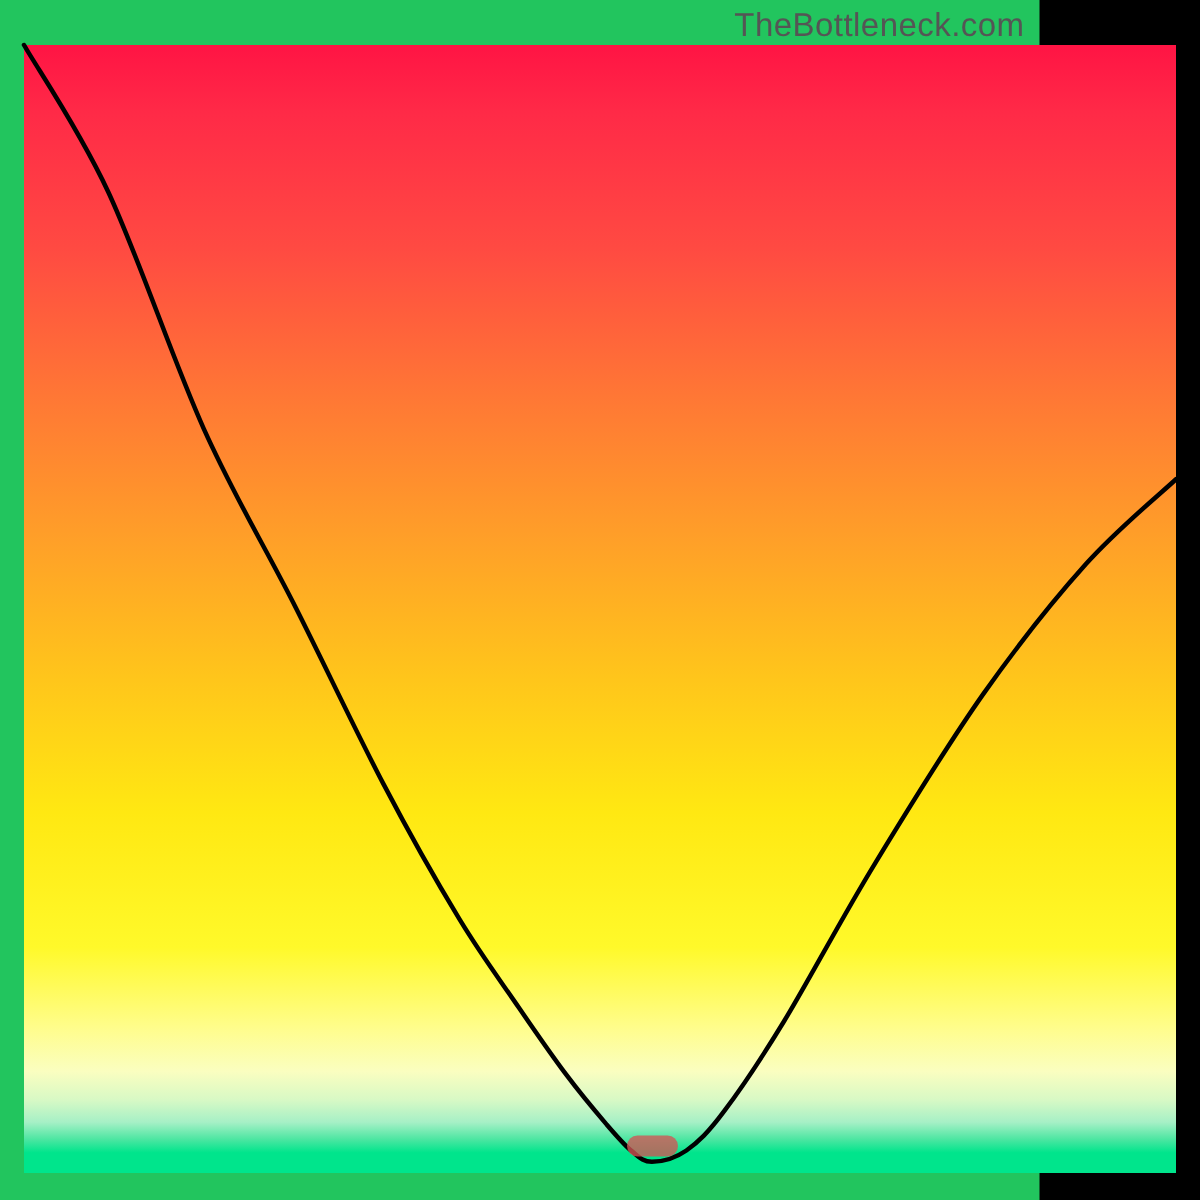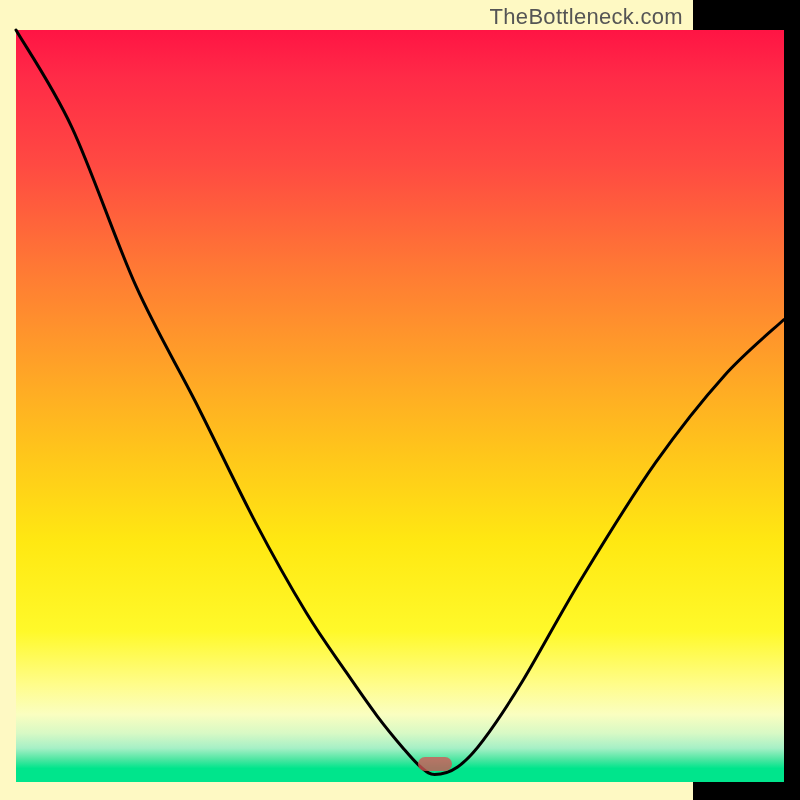--- a/index.html
+++ b/index.html
@@ -8,21 +8,21 @@
     width: 800px;
     height: 800px;
     background: #000;
     overflow: hidden;
     font-family: Arial, Helvetica, sans-serif;
   }
   .frame {
     position: relative;
     width: 693px;
     height: 800px;
-    background: #fef9c3;
+    background: #22c55e;
   }
   .watermark {
     position: absolute;
     top: 4px;
     right: 10px;
     color: #555;
     font-size: 22px;
     font-weight: 500;
     letter-spacing: 0.3px;
     z-index: 10;

